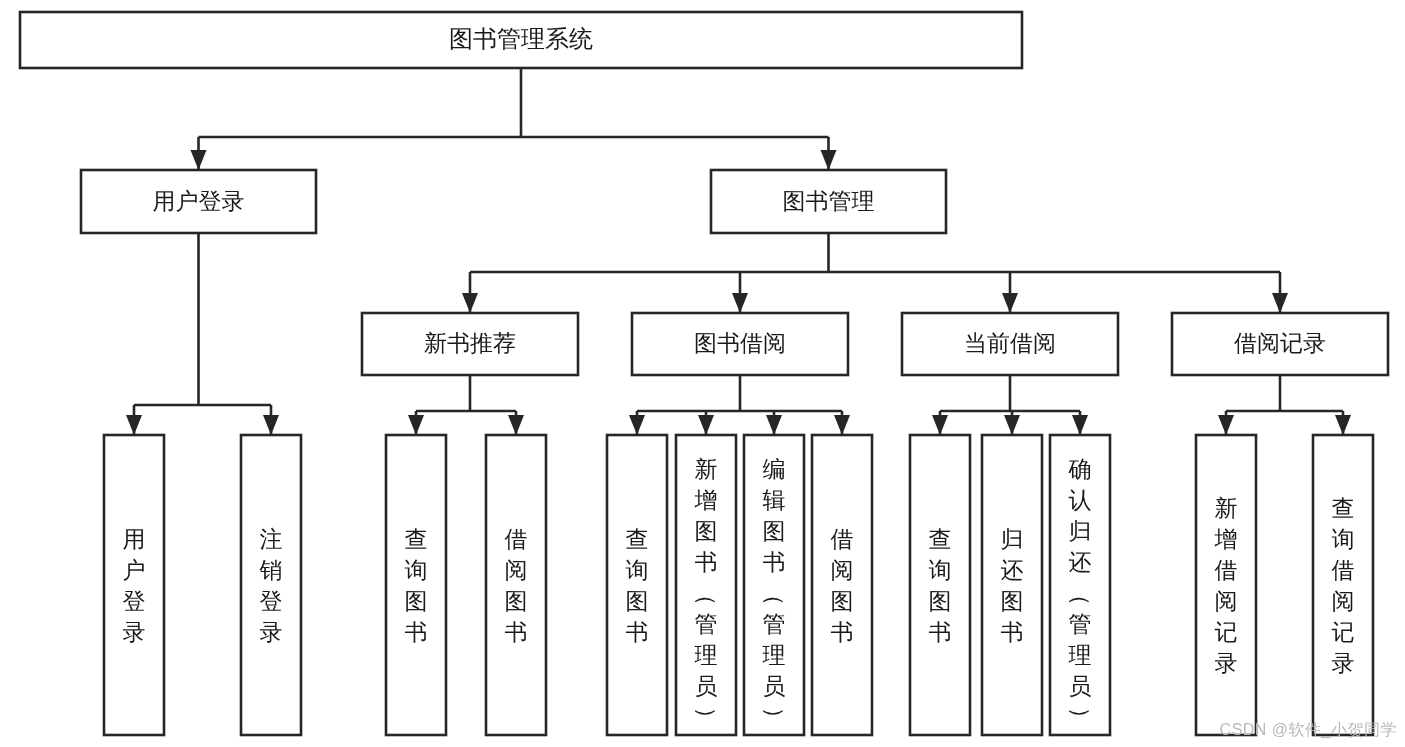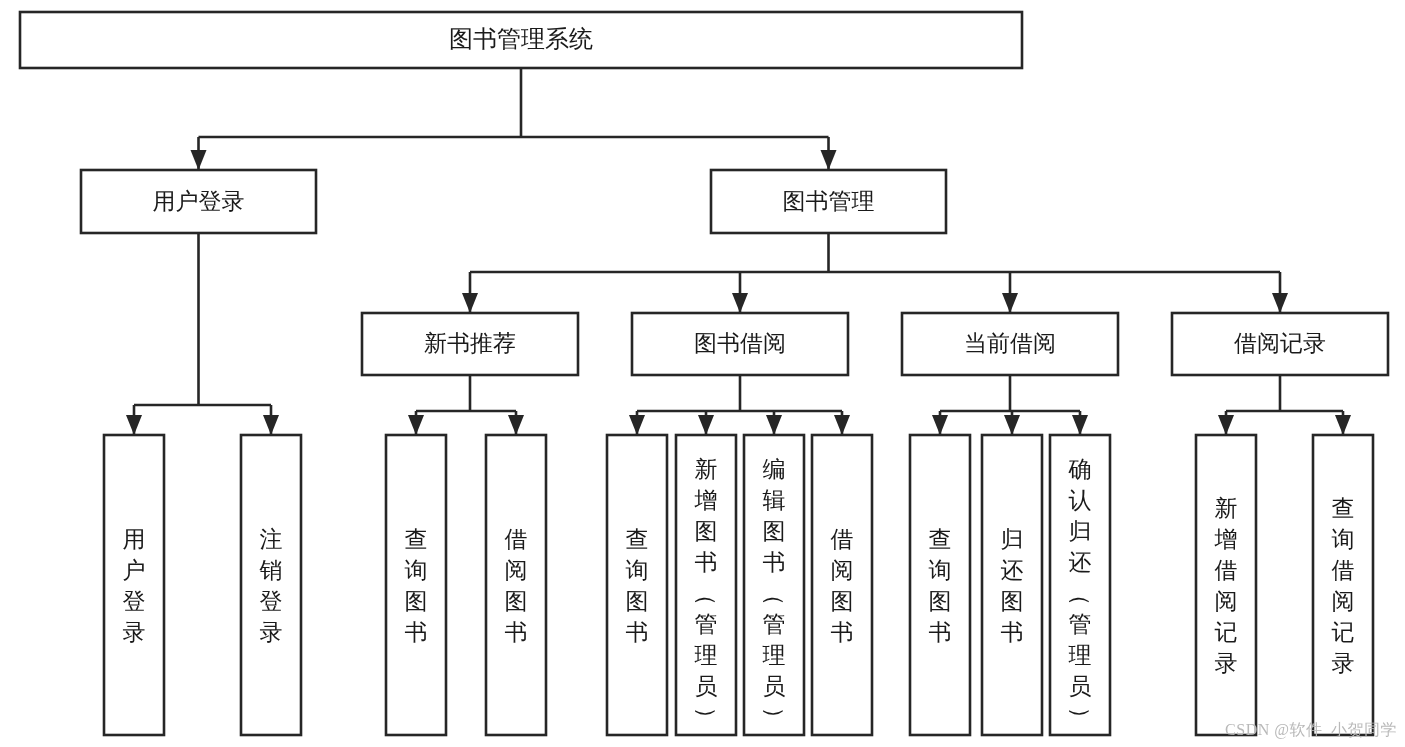--- a/index.html
+++ b/index.html
@@ -60,21 +60,21 @@
     fill: none;
   }
   .arrow-head {
     fill: #262626;
     stroke: none;
   }
   .watermark {
     position: absolute;
     right: 8px;
     bottom: 6px;
-    font-family: Liberation Serif, serif;
+    font-family: Liberation Sans, sans-serif;
     font-size: 16px;
     color: #b9b9b9;
     letter-spacing: 0.5px;
     white-space: nowrap;
     user-select: none;
   }
 </style>
 </head>
 <body>
 

